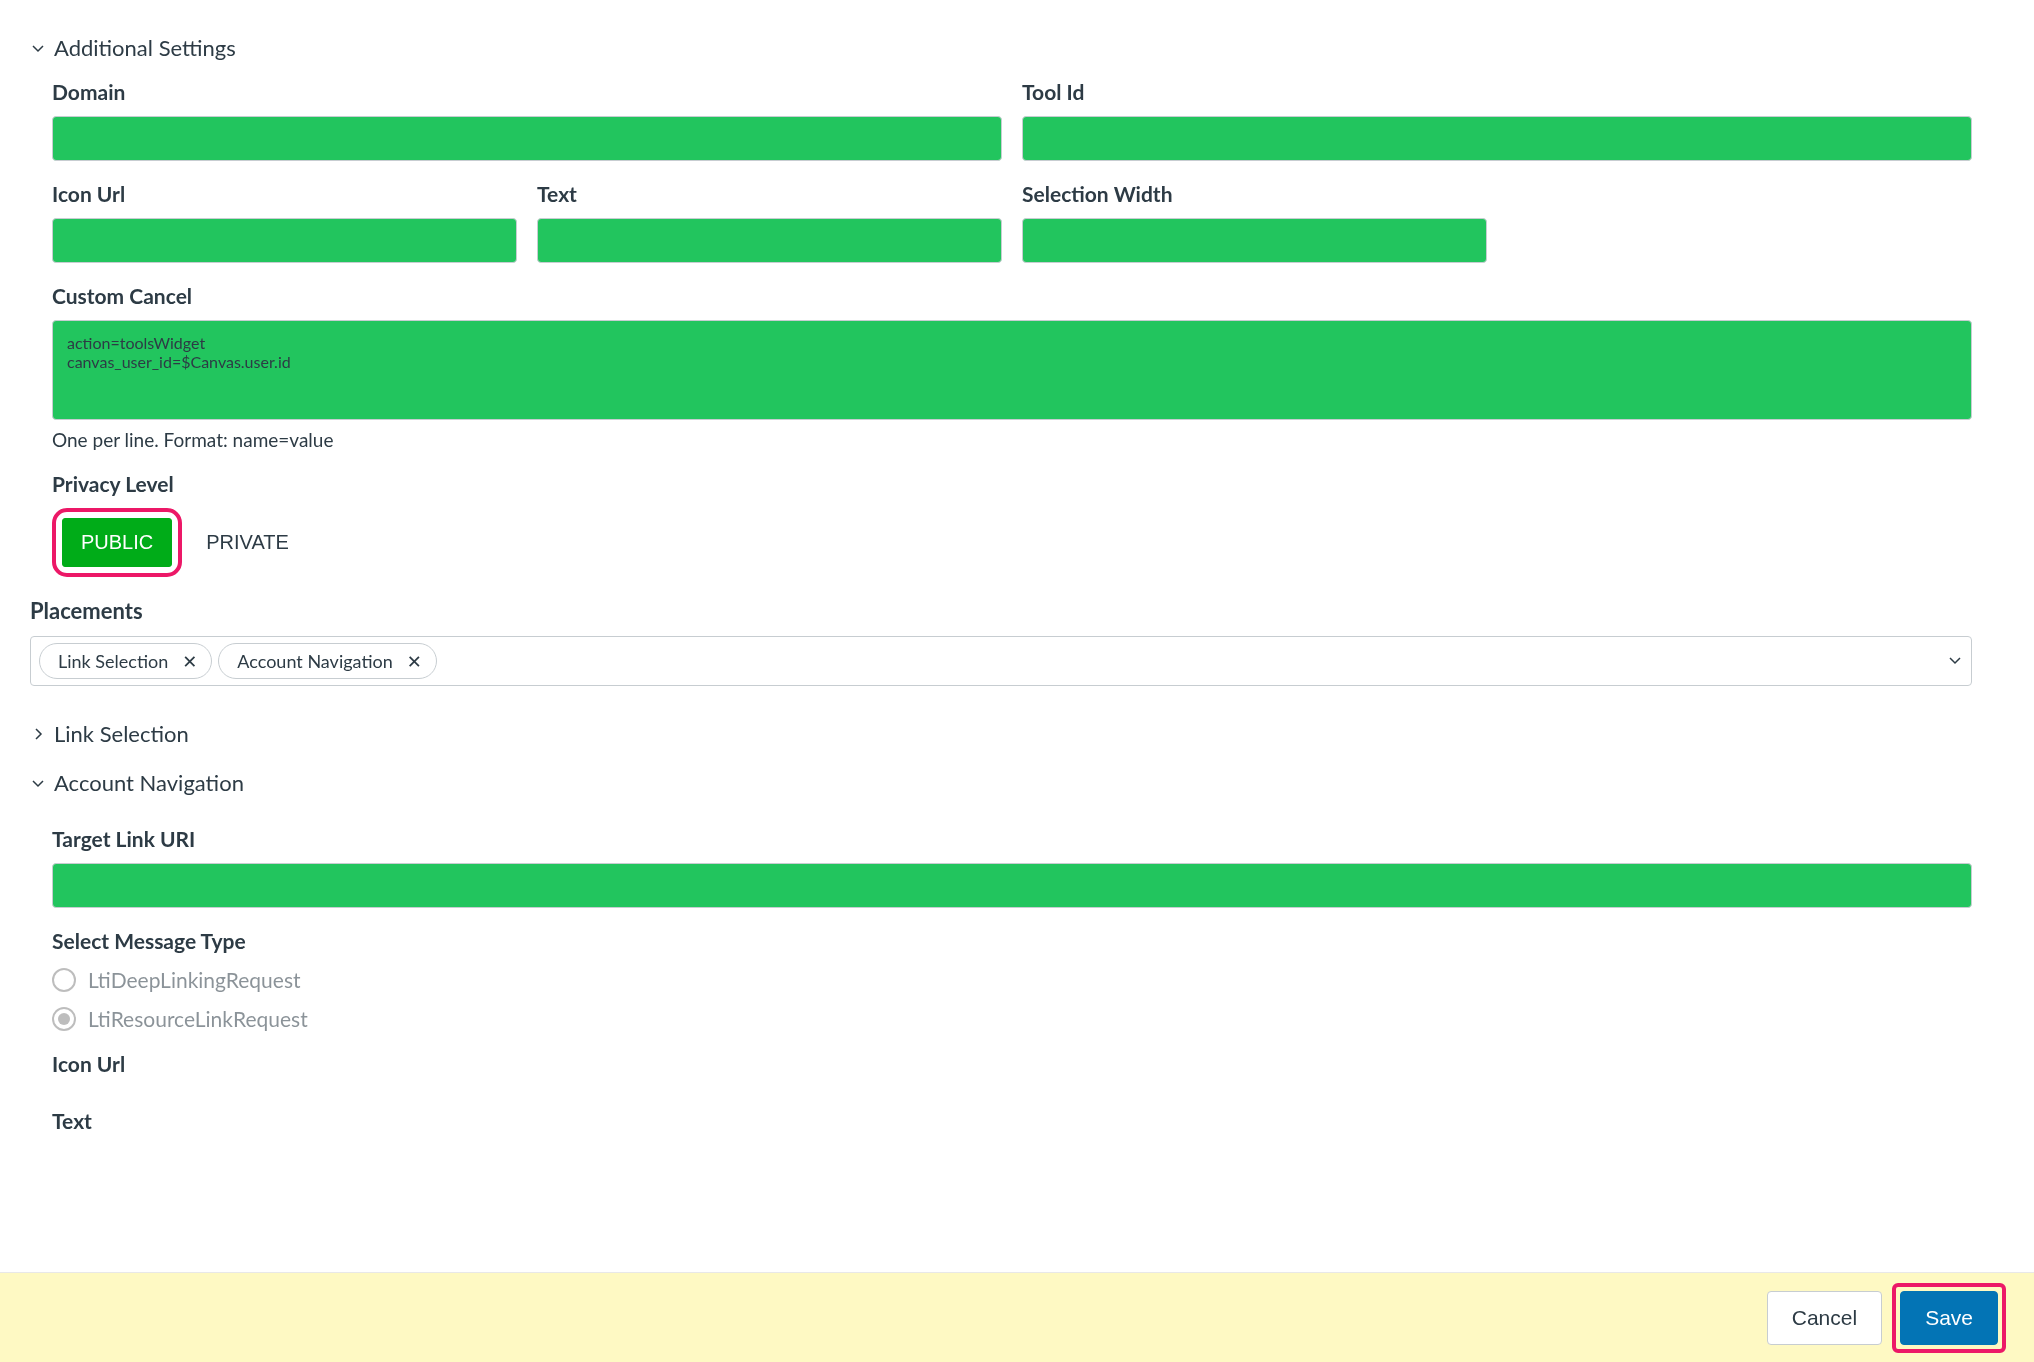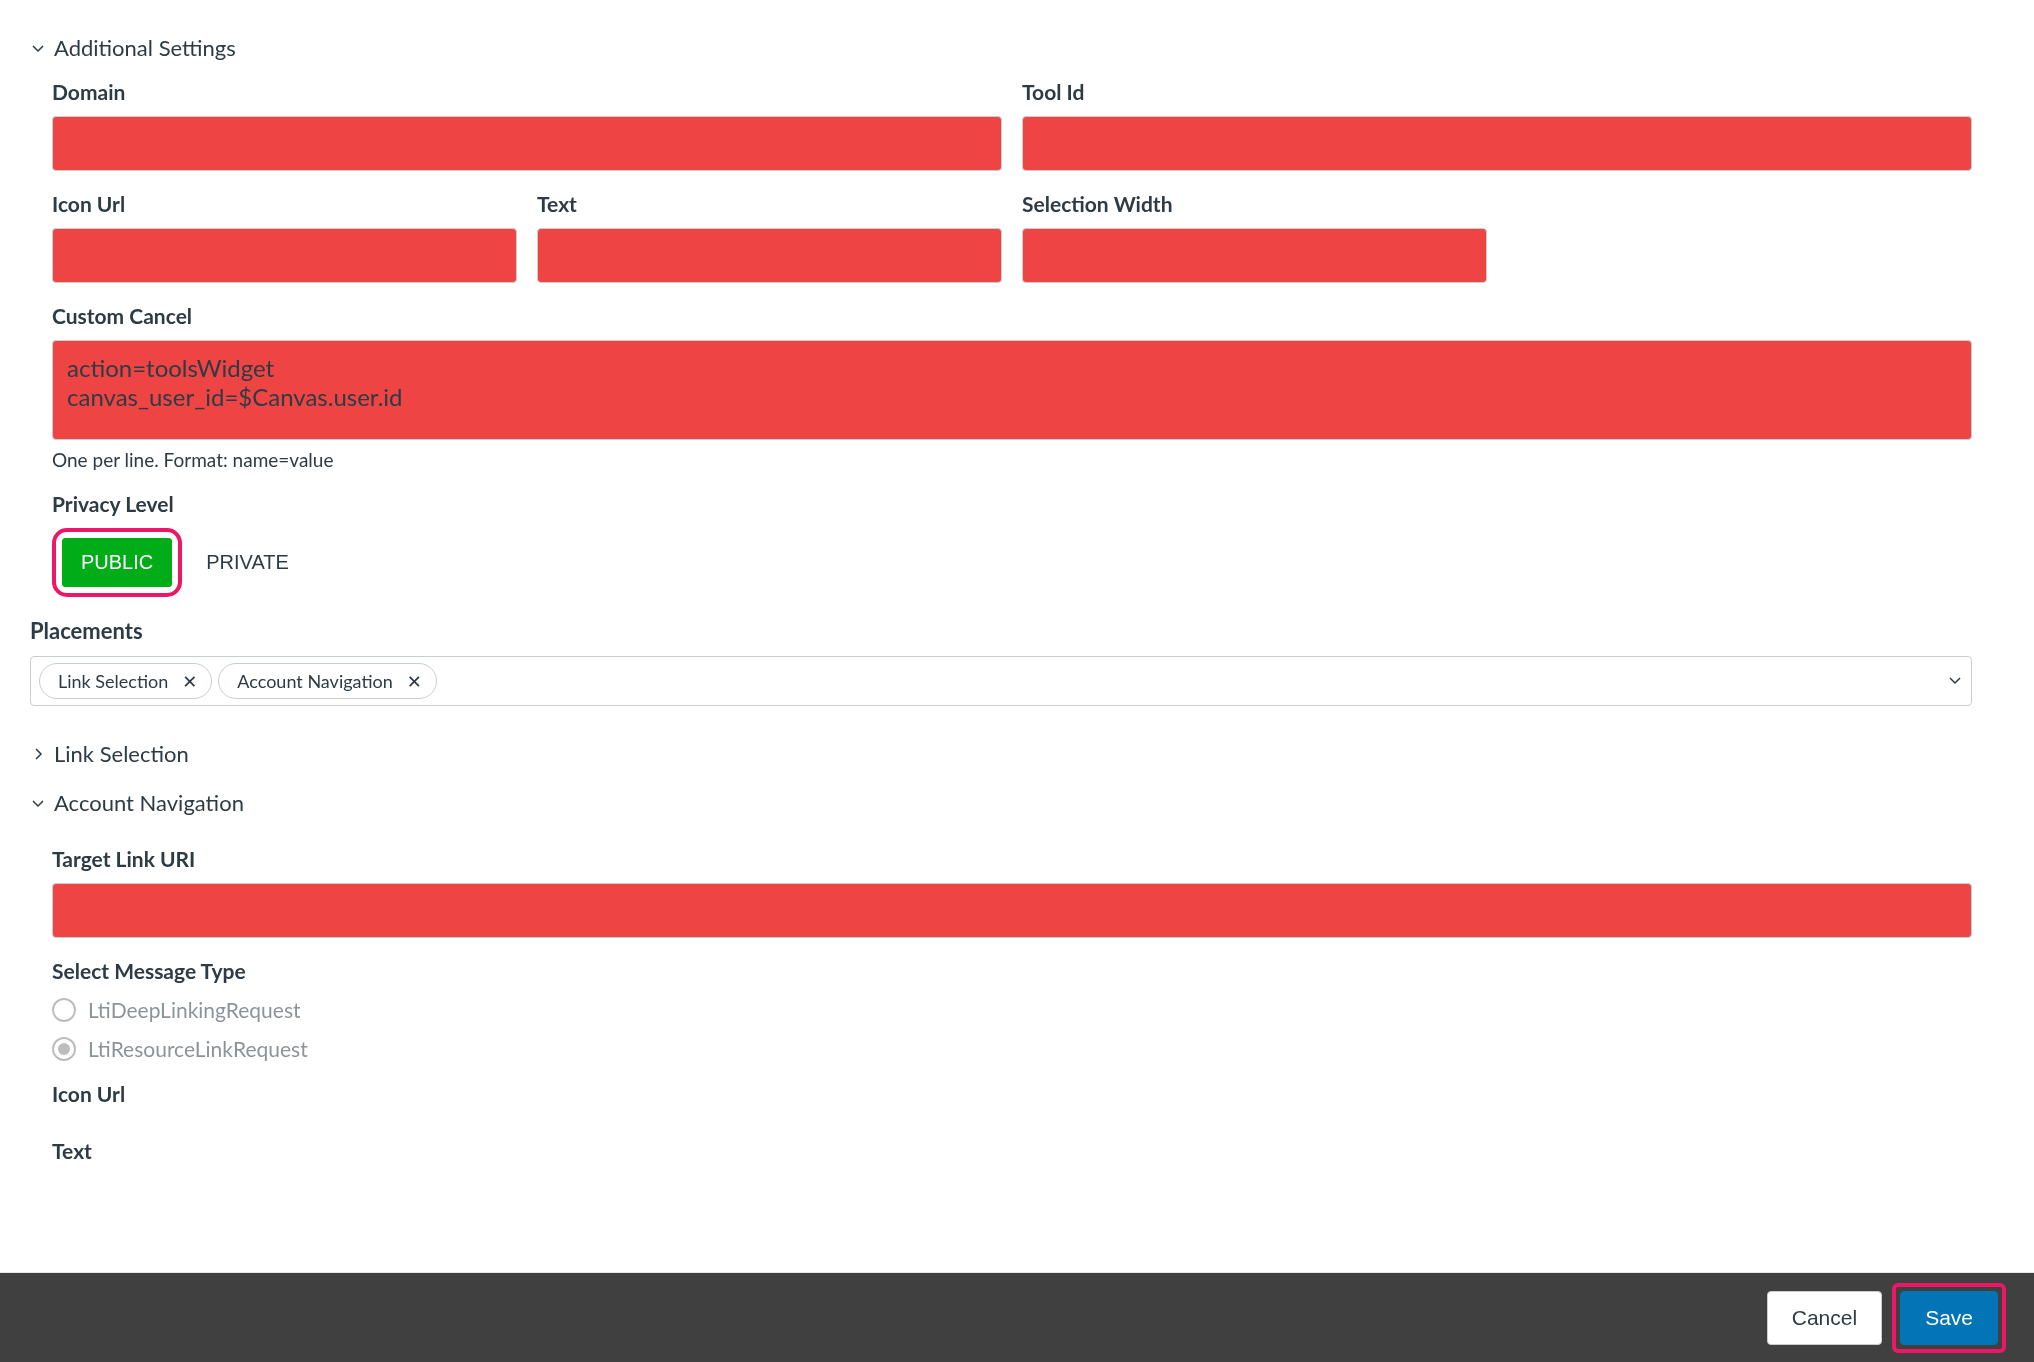--- a/index.html
+++ b/index.html
@@ -56,23 +56,23 @@
   .field label {
     font-size: 21px;
     font-weight: 700;
     color: #2D3B45;
     margin-bottom: 12px;
   }
   .field input[type="text"], .field textarea {
     border: 1px solid #C7CDD1;
     border-radius: 4px;
     padding: 12px 14px;
-    font-size: 24px;
+    font-size: 16px;
     color: #2D3B45;
-    background:#ef4444;
+    background:#22c55e;
     font-family:inherit;
   }
   .field textarea { resize:none; height:100px; }
   .hint {
     font-size: 19px;
     font-weight:400;
     color:#2D3B45;
     margin-top:8px;
   }
   .span-2 { grid-column: span 2; }
@@ -157,21 +157,21 @@
     width:12px;height:12px;background:#888;border-radius:50%;
   }
   .radio-label { font-size:21px; color:#2D3B45; }
   .footer {
     position:absolute;
     bottom:0;
     left:0;
     right:0;
     height:90px;
     border-top:1px solid #E8E8E8;
-    background:#404040;
+    background:#fef9c3;
     display:flex;
     justify-content:flex-end;
     align-items:center;
     padding-right:28px;
     gap:10px;
   }
   .btn-cancel {
     background:#fff;
     border:1px solid #C7CDD1;
     border-radius:4px;

